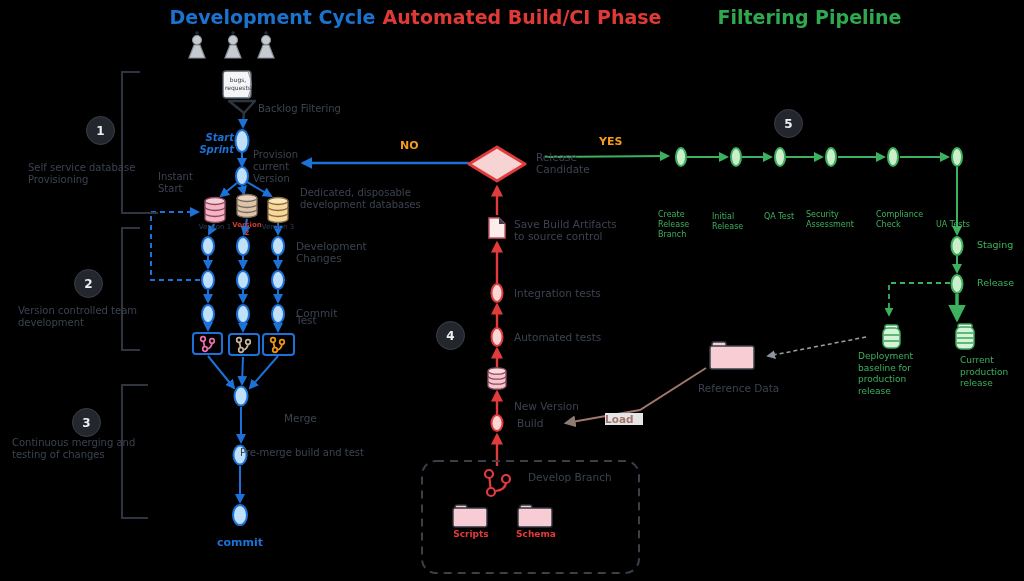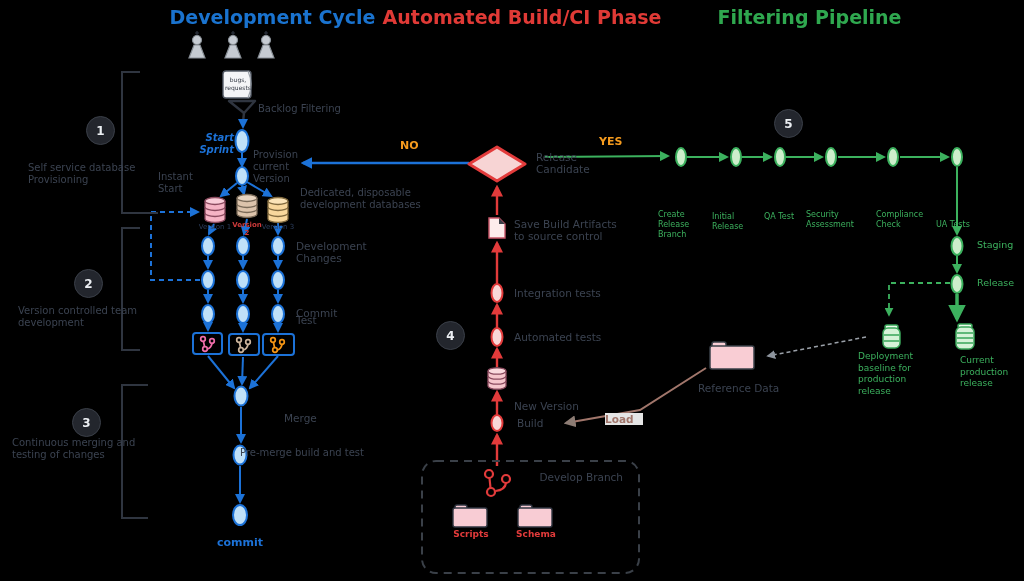--- a/index.html
+++ b/index.html
@@ -36,21 +36,21 @@
   
   .no{left:400px;top:140px;width:30px;color:#f59b1e;font-weight:bold;font-size:11px;}
   .yes{left:599px;top:136px;width:34px;color:#f59b1e;font-weight:bold;font-size:11px;}
   .relcand{left:536px;top:151px;width:64px;font-size:10.5px;}
   .saveart{left:514px;top:218px;width:114px;font-size:10.5px;}
   .inttests{left:514px;top:287px;width:110px;font-size:10.5px;}
   .autotests{left:514px;top:331px;width:110px;font-size:10.5px;}
   .newver{left:514px;top:372px;width:90px;font-size:10.5px;margin-top:28px;}
   .buildl{left:517px;top:417px;width:50px;font-size:10.5px;}
   .loadl{left:605px;top:413px;width:38px;color:#a1766b;font-weight:bold;font-size:10.5px;background:#e5e5e5;}
-  .devbr{left:528px;top:471px;width:95px;font-size:10.5px;text-align:right;}
+  .devbr{left:528px;top:471px;width:95px;font-size:10.5px;}
   .scriptsl{left:447px;top:529px;width:48px;color:#e23b3b;font-weight:bold;font-size:9px;text-align:center;}
   .schemal{left:512px;top:529px;width:48px;color:#e23b3b;font-weight:bold;font-size:9px;text-align:center;}
   .refdata{left:698px;top:382px;width:92px;font-size:10.5px;}
 
   
   .stg{position:absolute;color:#3cb15e;font-size:8px;text-align:left;line-height:1.25;margin-top:24px;}
   .st0{left:658px;top:186px;width:52px;}
   .st1{left:712px;top:188px;width:50px;}
   .st2{left:764px;top:188px;width:36px;}
   .st3{left:806px;top:186px;width:64px;}

